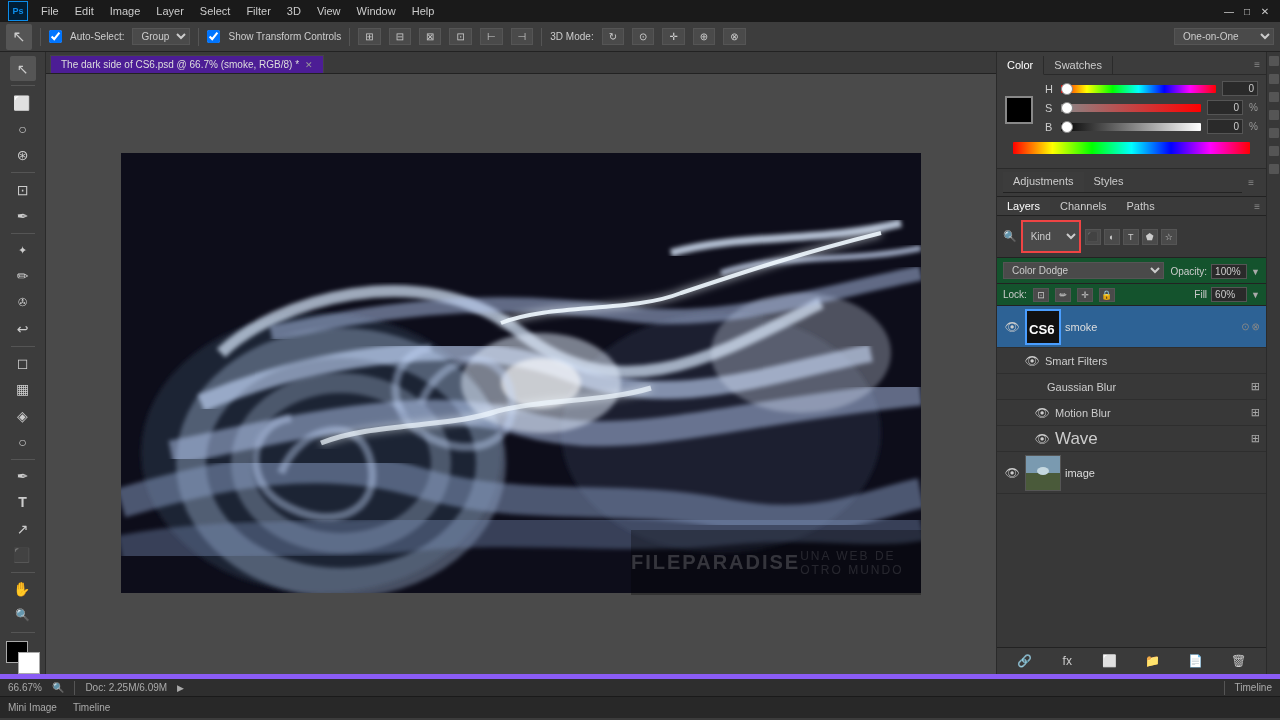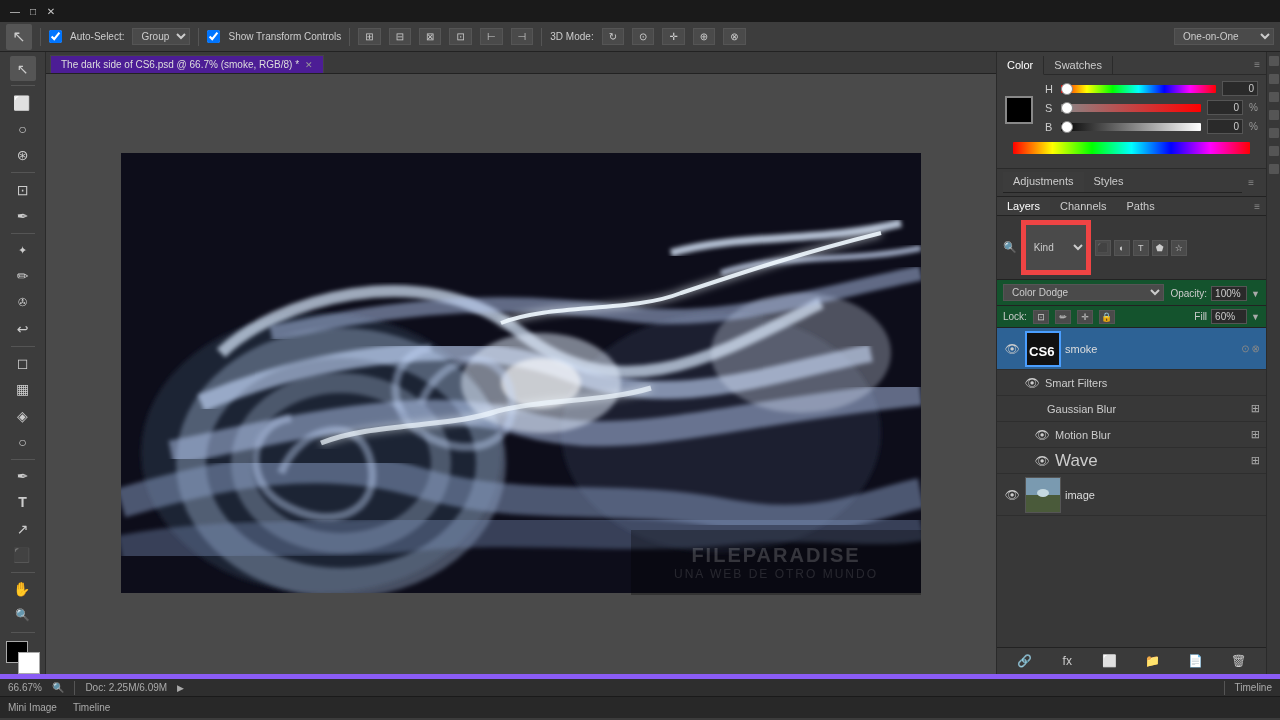--- a/index.html
+++ b/index.html
@@ -66,21 +66,21 @@
     #adj-tabs { display: flex; background: #3a3a3a; border-bottom: 1px solid #222; }
     .adj-tab { padding: 3px 10px; font-size: 11px; cursor: pointer; color: #ccc; }
     .adj-tab.active { background: #3c3c3c; color: #fff; border-bottom: 2px solid #3c3c3c; }
 
     
     #layers-panel { flex: 1; display: flex; flex-direction: column; overflow: hidden; }
     #layers-tabs { display: flex; background: #3a3a3a; border-bottom: 1px solid #222; }
     .layer-tab { padding: 3px 10px; font-size: 11px; cursor: pointer; color: #ccc; }
     .layer-tab.active { background: #3c3c3c; color: #fff; }
     #layers-filter { display: flex; align-items: center; gap: 4px; padding: 4px 6px; background: #383838; border-bottom: 1px solid #222; }
-    .filter-dropdown { background: #4a4a4a; border: 5px solid #ef4444; color: #ccc; font-size: 10px; padding: 16px 4px; width: 70px; }
+    .filter-dropdown { background: #4a4a4a; border: 2px solid #ef4444; color: #ccc; font-size: 10px; padding: 8px 4px; width: 60px; }
     .filter-icons { display: flex; gap: 3px; }
     .filt-icon { width: 16px; height: 16px; background: #4a4a4a; border: 1px solid #555; display: flex; align-items: center; justify-content: center; font-size: 9px; cursor: pointer; }
     #layers-blend { display: flex; align-items: center; gap: 6px; padding: 4px 6px; border-bottom: 1px solid #222; }
     .blend-dropdown { background: #4a4a4a; border: 1px solid #555; color: #ccc; font-size: 10px; padding: 1px 4px; flex: 1; }
     .opacity-row { display: flex; align-items: center; gap: 4px; font-size: 10px; }
     .opacity-val { background: #2a2a2a; border: 1px solid #555; color: #ccc; font-size: 10px; width: 36px; padding: 1px 3px; }
     #layers-lock { display: flex; align-items: center; gap: 6px; padding: 3px 6px; border-bottom: 1px solid #222; font-size: 10px; }
     .lock-icon { width: 16px; height: 14px; background: #4a4a4a; border: 1px solid #555; display: flex; align-items: center; justify-content: center; font-size: 9px; cursor: pointer; }
     .fill-row { display: flex; align-items: center; gap: 4px; margin-left: auto; font-size: 10px; }
     #layers-list { flex: 1; overflow-y: auto; background: #383838; }
@@ -116,20 +116,35 @@
     #watermark { position: absolute; bottom: 60px; right: 0; width: 290px; height: 65px; background: rgba(0,0,0,0.4); display: flex; flex-direction: column; align-items: center; justify-content: center; }
     #watermark-text { font-size: 22px; font-weight: bold; color: rgba(255,255,255,0.15); letter-spacing: 2px; }
     #watermark-sub { font-size: 10px; color: rgba(255,255,255,0.12); letter-spacing: 1px; }
 
     #adj-row { display: flex; align-items: center; position: relative; padding: 3px 6px; }
   </style>
 </head>
 <body>
 
 <div id="titlebar">
+  <div id="titlebar-left">
+    <div id="ps-logo">Ps</div>
+    <div id="titlebar-menus">
+      <span class="menu-item">File</span>
+      <span class="menu-item">Edit</span>
+      <span class="menu-item">Image</span>
+      <span class="menu-item">Layer</span>
+      <span class="menu-item">Select</span>
+      <span class="menu-item">Filter</span>
+      <span class="menu-item">3D</span>
+      <span class="menu-item">View</span>
+      <span class="menu-item">Window</span>
+      <span class="menu-item">Help</span>
+    </div>
+  </div>
   <div id="titlebar-controls">
     <span class="win-btn">—</span>
     <span class="win-btn">□</span>
     <span class="win-btn">✕</span>
   </div>
 </div>
 
 <div id="optionsbar">
   <span class="tool-btn active" style="font-size:16px;">↖</span>
   <div style="width:1px;height:18px;background:#555;"></div>
@@ -246,21 +261,21 @@
 
           <path d="M0,400 C100,380 200,390 300,380 C400,370 500,385 600,375 C700,365 750,380 800,370" fill="none" stroke="rgba(120,140,180,0.4)" stroke-width="35" filter="url(#smoke-blur)"></path>
 
           <path d="M300,250 C320,200 380,190 390,240 C400,290 350,310 300,280 C260,255 270,200 310,195" fill="none" stroke="rgba(200,220,255,0.4)" stroke-width="8" filter="url(#smoke-blur)"></path>
           <path d="M160,320 C180,270 240,260 250,310 C260,360 210,380 160,350 C120,325 130,270 170,265" fill="none" stroke="rgba(200,220,255,0.4)" stroke-width="8" filter="url(#smoke-blur)"></path>
 
           <path d="M380,170 C430,150 510,160 560,140 C620,120 680,100 760,80" fill="none" stroke="rgba(240,248,255,0.9)" stroke-width="4" filter="url(#glow)"></path>
           <path d="M200,290 C250,270 320,275 370,260 C420,245 480,250 530,235" fill="none" stroke="rgba(240,248,255,0.7)" stroke-width="5" filter="url(#glow)"></path>
         </svg>
         
-        <div id="watermark" style="position:absolute;bottom:0;right:0;width:290px;height:65px;background:rgba(0,0,0,0.3);display:flex;flex-direction:column;align-items:center;justify-content:center;">
+        <div id="watermark" style="position:absolute;bottom:0;right:0;width:290px;height:65px;background:rgba(0,0,0,0.3);display:flex;flex-direction:row;align-items:center;justify-content:center;">
           <div id="watermark-text" style="font-size:20px;font-weight:bold;color:rgba(255,255,255,0.18);letter-spacing:2px;font-family:Arial;">FILEPARADISE</div>
           <div id="watermark-sub" style="font-size:12px;color:rgba(255,255,255,0.12);letter-spacing:2px;font-family:Arial;">UNA WEB DE OTRO MUNDO</div>
         </div>
       </div>
     </div>
   </div>
 
   <div id="right-panel">
 
     <div id="color-panel">

